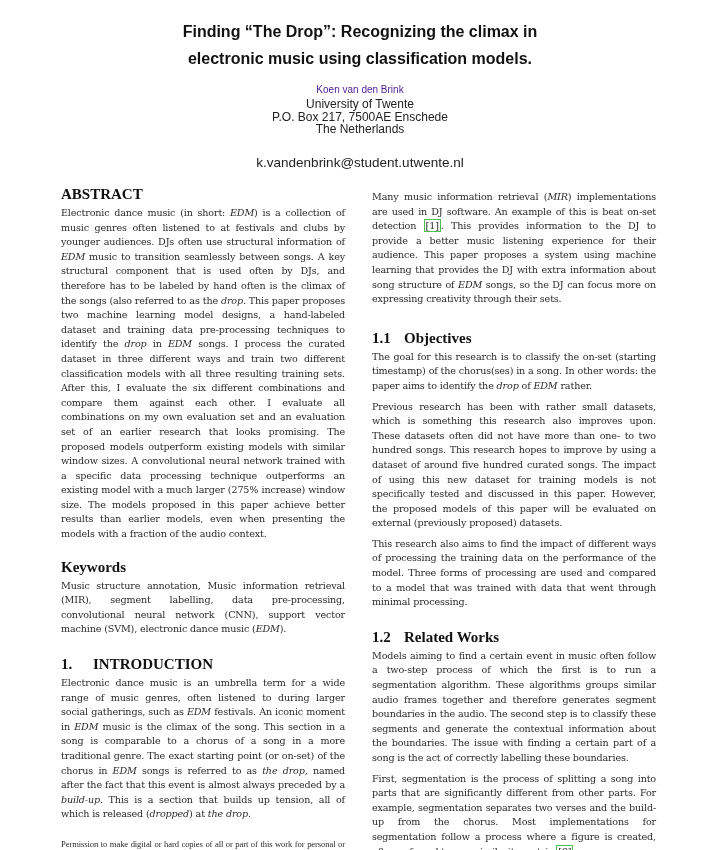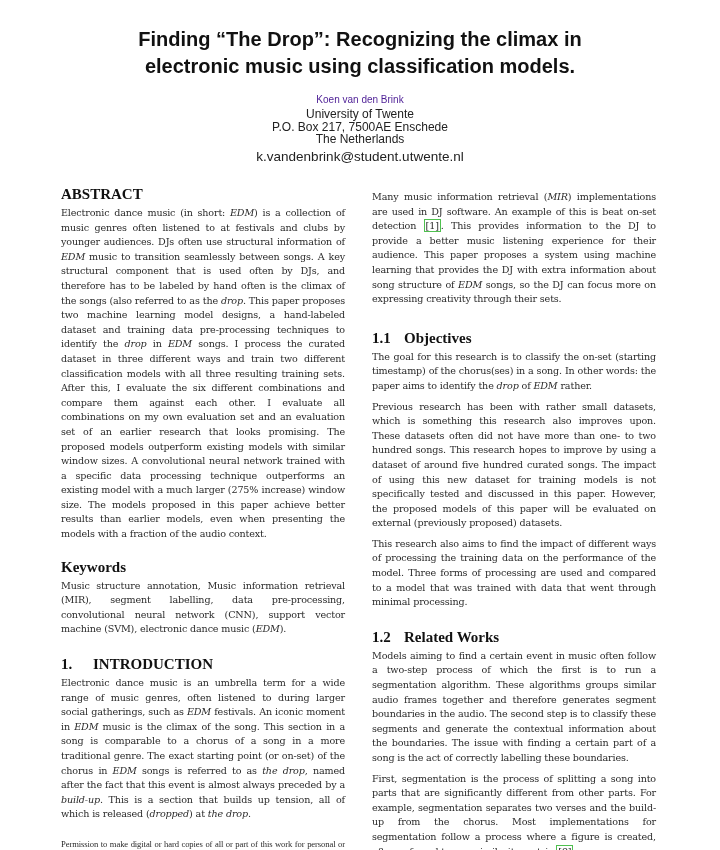--- a/index.html
+++ b/index.html
@@ -16,41 +16,41 @@
     }
     .header {
       position: absolute;
       left: 0;
       top: 14px;
       width: 720px;
       text-align: center;
       font-family: "Liberation Sans", sans-serif;
     }
     .title {
-      font-size: 20px;
+      font-size: 16px;
       font-weight: bold;
       line-height: 27px;
-      margin: 12px;
+      margin: 4px;
       color: #111;
     }
     .author {
       font-size: 10px;
       margin-top: 10px;
       line-height: 16px;
       color: #4c1d95;
     }
     .affil {
       font-size: 12px;
       line-height: 12.5px;
       color: #222;
     }
     .email {
       font-size: 13.5px;
       line-height: 18px;
-      margin-top: 2px;
+      margin-top: 18px;
       color: #222;
     }
     .col {
       position: absolute;
       width: 284px;
       font-family: "DejaVu Serif", "Liberation Serif", serif;
       font-size: 9.6px;
       line-height: 14.6px;
       color: #2a2a2a;
       text-align: justify;

